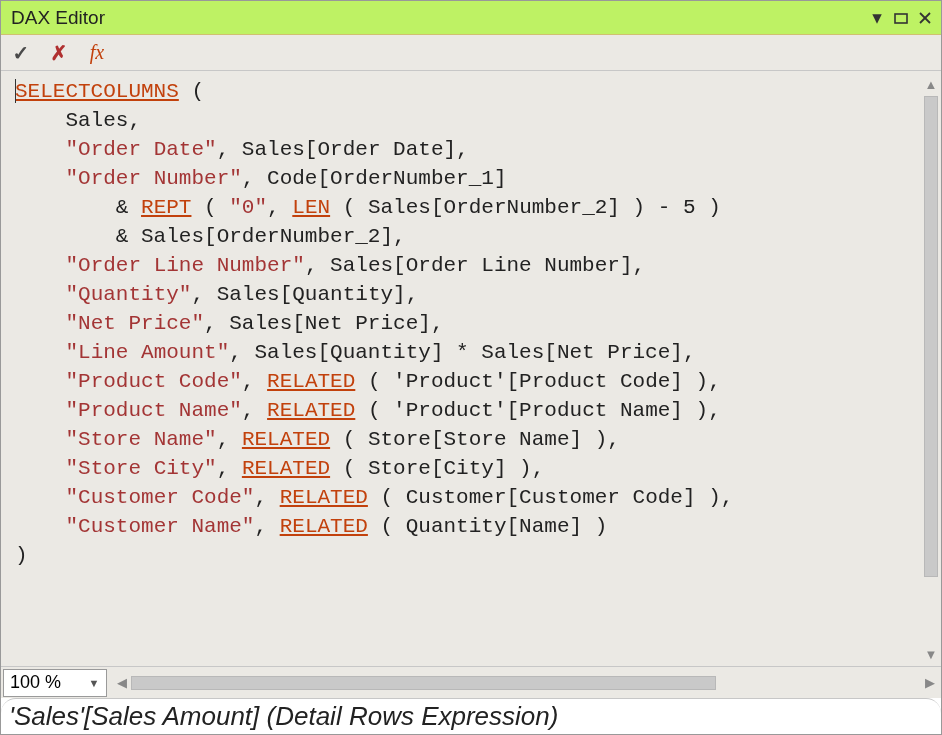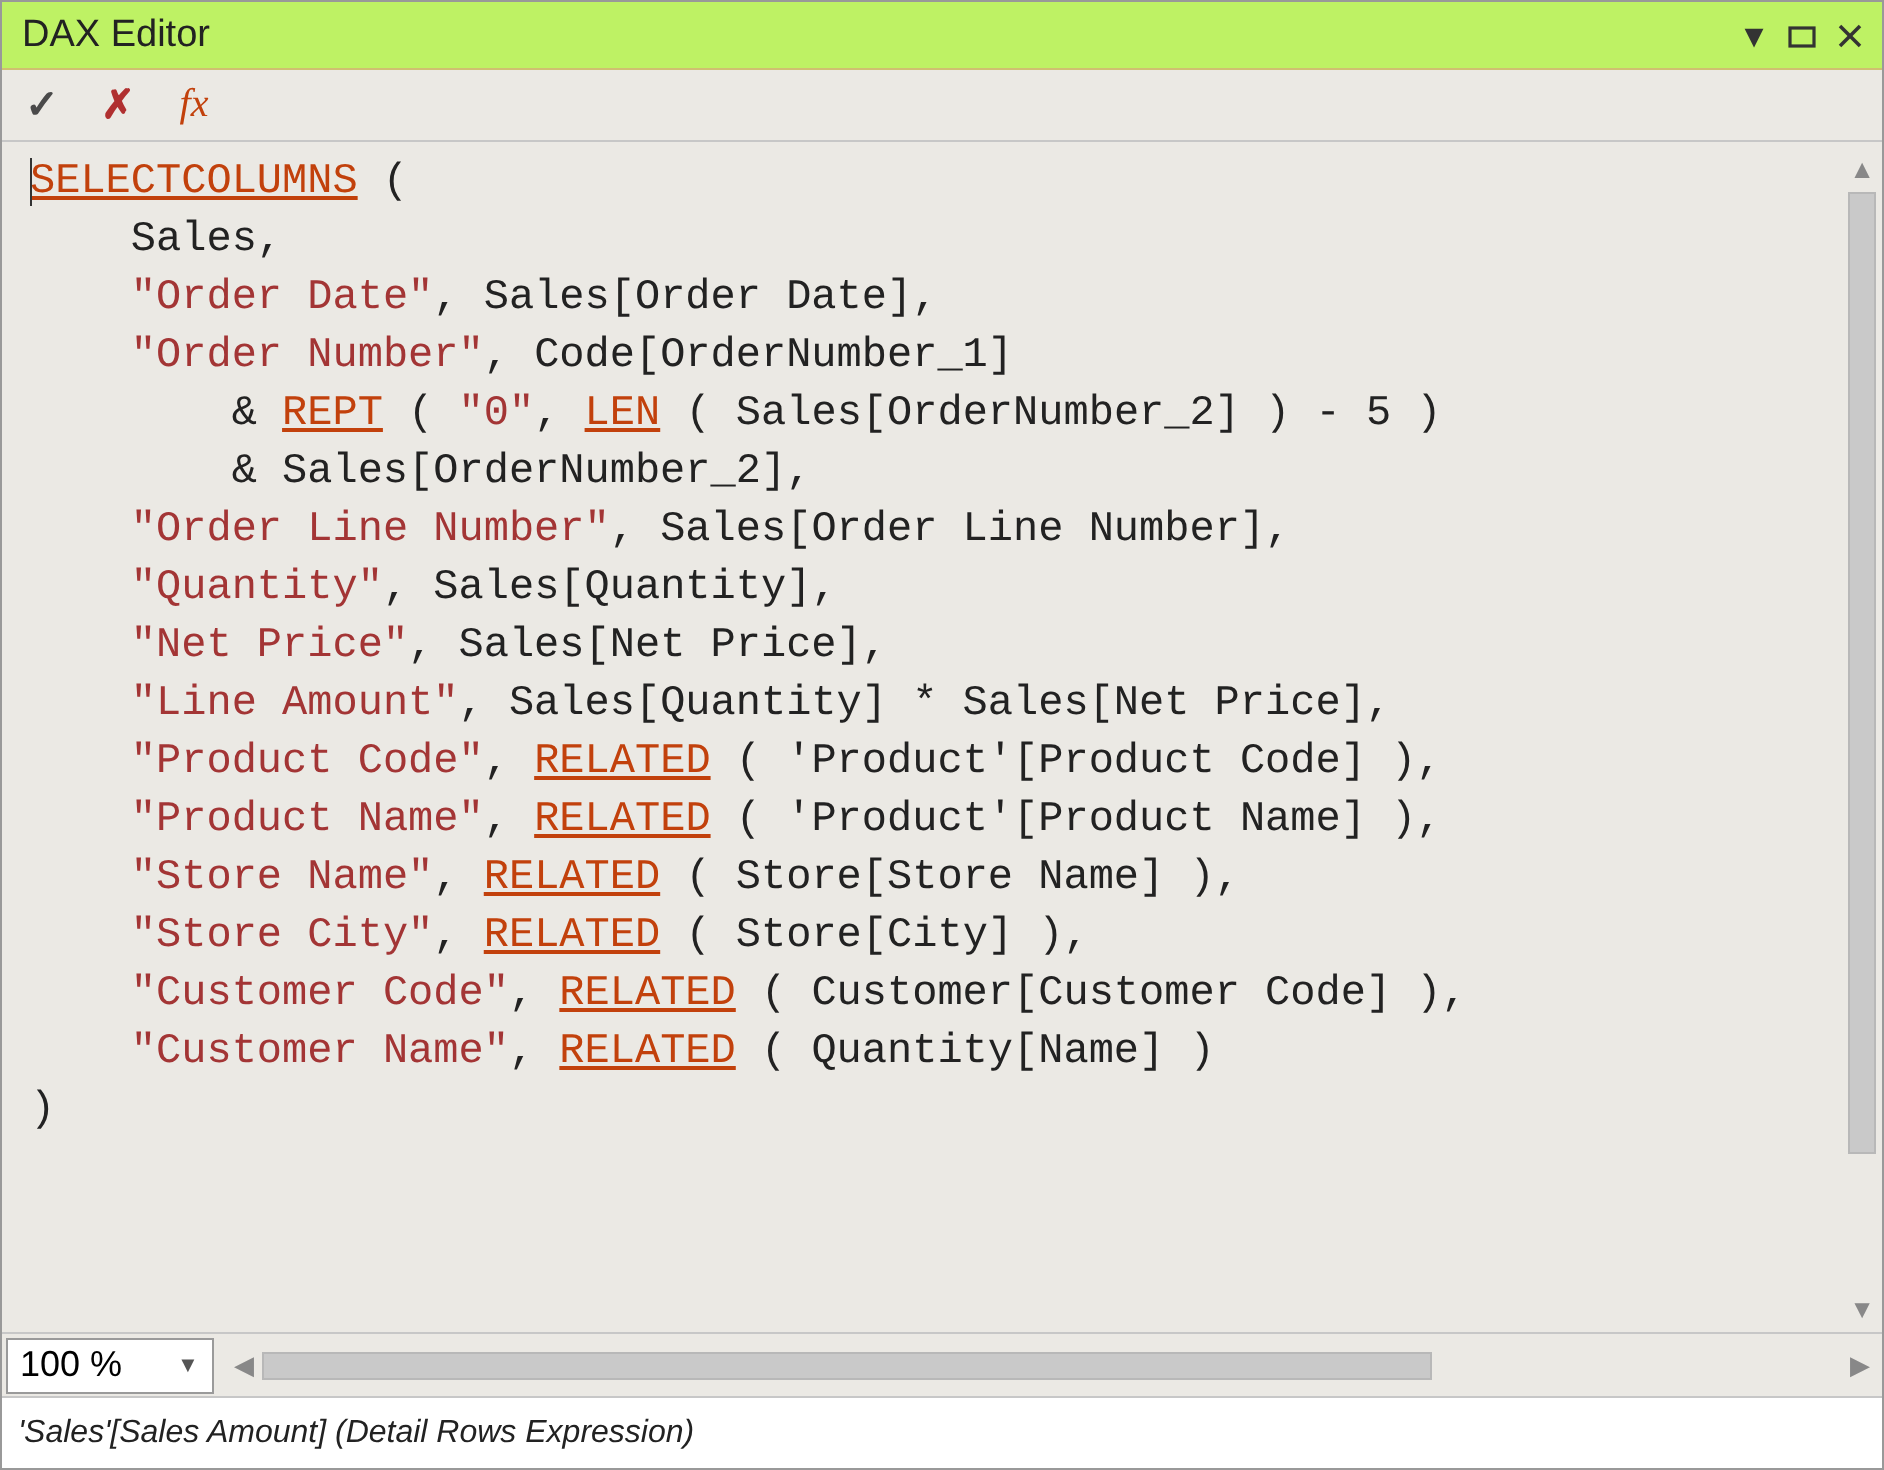--- a/index.html
+++ b/index.html
@@ -157,23 +157,24 @@
       background:#c9c9c9;
       border:1px solid #b8b8b8;
     }
     .statusbar {
       height: 36px;
       border-top: 1px solid #c7c7c7;
       background: #fff;
       display: flex;
       align-items: center;
       padding: 0 8px;
-      font-size: 16px;
+      font-size: 26px;
       font-style: italic;
       color: #222;
+      border-radius: 15px;
     }
   </style>
 </head>
 <body>
 
 <div class="titlebar">
   <span class="titlebar-title">DAX Editor</span>
   <div class="titlebar-controls">
     <span>▾</span>
     <span>

